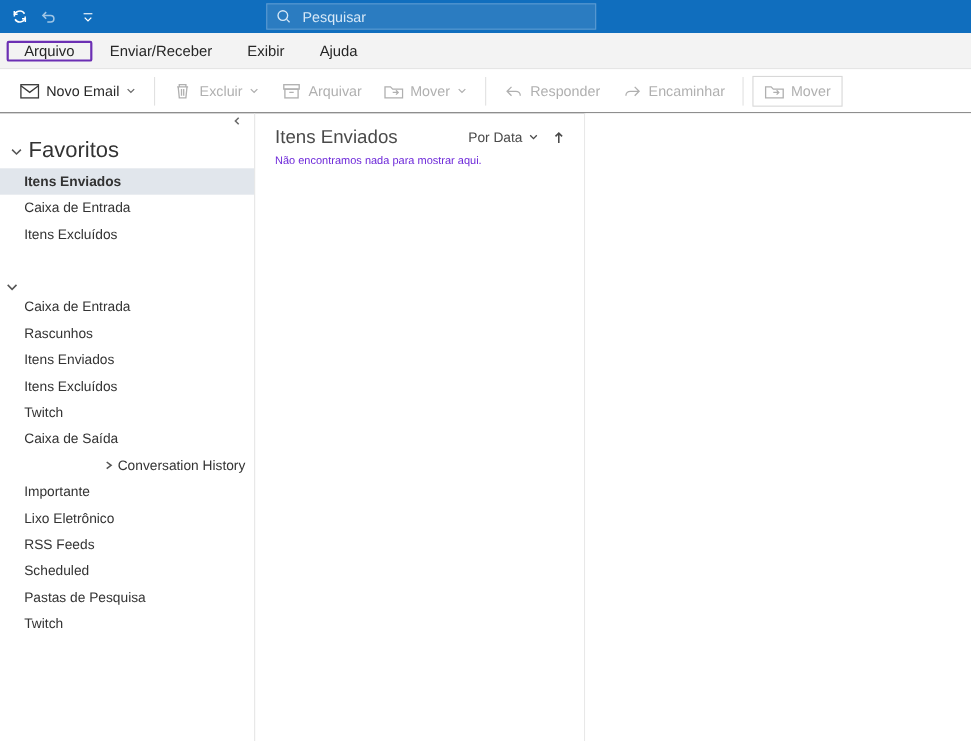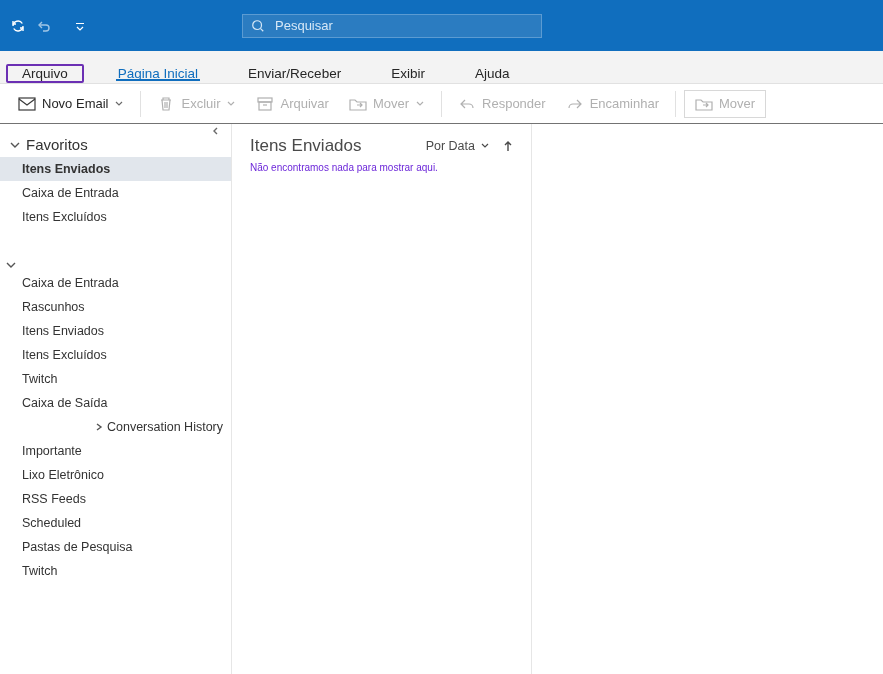--- a/index.html
+++ b/index.html
@@ -1,49 +1,49 @@
 <!DOCTYPE html>
 <html><head>
 <meta charset="utf-8">
 <style>
   * { box-sizing: border-box; margin: 0; padding: 0; }
   html, body { height: 100%; font-family: "Segoe UI", Arial, sans-serif; font-size: 13px; color: #262626; background: #fff; overflow: hidden; }
   body { width: 883px; height: 674px; display: flex; flex-direction: column; }
 
   
-  .titlebar { height: 51px; background: #106ebe; display: flex; align-items: center; padding: 0 8px; gap: 6px; }
+  .titlebar { height: 30px; background: #106ebe; display: flex; align-items: center; padding: 0 8px; gap: 6px; }
   .title-icon { width: 20px; height: 20px; display: flex; align-items: center; justify-content: center; color: #fff; }
   .title-sep { width: 8px; }
   .qat-dropdown { width: 12px; height: 20px; display:flex; align-items:center; justify-content:center; color:#fff; }
   .searchwrap { margin-left: 150px; width: 300px; height: 24px; background: #2b7cc1; border: 1px solid #5b9bd2; display: flex; align-items: center; padding: 0 8px; gap: 10px; }
   .searchwrap input { flex: 1; background: transparent; border: none; outline: none; color: #d6e8f7; font-size: 13px; }
   .searchwrap input::placeholder { color: #d6e8f7; }
 
   
-  .tabsrow { height: 33px; background: #f3f3f3; border-bottom: 1px solid #e1e1e1; display: flex; align-items: flex-end; padding-left: 6px; gap: 18px; }
+  .tabsrow { height: 33px; background: #f3f3f3; border-bottom: 1px solid #e1e1e1; display: flex; align-items: center; padding-left: 6px; }
   .tab { padding: 0 14px; display: flex; align-items: center; font-size: 13.5px; color: #262626; cursor: pointer; border: 2px solid transparent; }
   .tab.file { color: #262626; }
   .tab.highlighted { border: 2px solid #6b2fb3; border-radius: 2px; }
   .tab.active { color: #106ebe; position: relative; }
   .tab.active::after { content: ""; position: absolute; left: 12px; right: 12px; bottom: 0; height: 2.5px; background: #106ebe; }
 
   
   .ribbon { height: 40px; background: #fff; border-bottom: 1px solid #737373; display: flex; align-items: center; padding: 0 10px; gap: 4px; overflow: hidden; }
   .cmd { display: flex; align-items: center; gap: 6px; padding: 4px 8px; color: #262626; white-space: nowrap; }
   .cmd.disabled { color: #b0b0b0; }
   .cmd .ico { width: 18px; height: 18px; display:flex; align-items:center; justify-content:center; }
   .cmd .chev { width: 10px; display:flex; align-items:center; justify-content:center; }
   .sep { width: 1px; height: 26px; background: #e1e1e1; margin: 0 4px; }
   .cmd.boxed { border: 1px solid #d8d8d8; padding: 4px 10px; }
 
   
   .body { flex: 1; display: flex; min-height: 0; }
   .navpane { width: 232px; border-right: 1px solid #e6e6e6; position: relative; padding-top: 6px; }
   .navcollapse { position: absolute; top: 2px; right: 6px; width: 14px; height: 14px; color: #6a6a6a; }
-  .section-hdr { display: flex; align-items: center; gap: 4px; padding: 6px 8px 4px 8px; font-size: 15px; color: #333; }
+  .section-hdr { display: flex; align-items: center; gap: 4px; padding: 6px 8px 4px 8px; font-size: 20px; color: #333; margin-top: 11px; }
   .section-hdr .chev { width: 14px; display:flex; align-items:center; justify-content:center; color:#555; }
   .navitem { padding: 5px 8px 5px 22px; font-size: 12.5px; color: #333; cursor: default; }
   .navitem.selected { background: #e1e6ec; font-weight: 600; }
   .navitem.withchev { padding-left: 8px; display:flex; align-items:center; gap:2px;justify-content:flex-end; }
   .navitem.withchev .chev { width:12px; display:flex; align-items:center; justify-content:center; color:#555; }
   .navgap { height: 28px; }
   .account-hdr { display:flex; align-items:center; gap:4px; padding: 4px 8px 2px 4px; }
   .account-hdr .chev { width:14px; display:flex; align-items:center; justify-content:center; color:#555; }
 
   .listpane { width: 300px; border-right: 1px solid #e6e6e6; padding: 12px 16px 0 18px; }
@@ -87,21 +87,20 @@
           <circle cx="7" cy="7" r="5"></circle>
           <path d="M11 11l3 3"></path>
         </svg>
     </span>
     <input type="text" placeholder="Pesquisar" style="">
   </div>
 </div>
 
 <div class="tabsrow">
   <div class="tab file highlighted">Arquivo</div>
-  <div class="tab active">Página Inicial</div>
   <div class="tab">Enviar/Receber</div>
   <div class="tab">Exibir</div>
   <div class="tab">Ajuda</div>
 </div>
 
 <div class="ribbon">
   <div class="cmd">
     <span class="ico">
       <svg width="18" height="14" viewBox="0 0 18 14" fill="none" stroke="#3a3a3a" stroke-width="1.2">
           <rect x="1" y="1" width="16" height="12"></rect>

